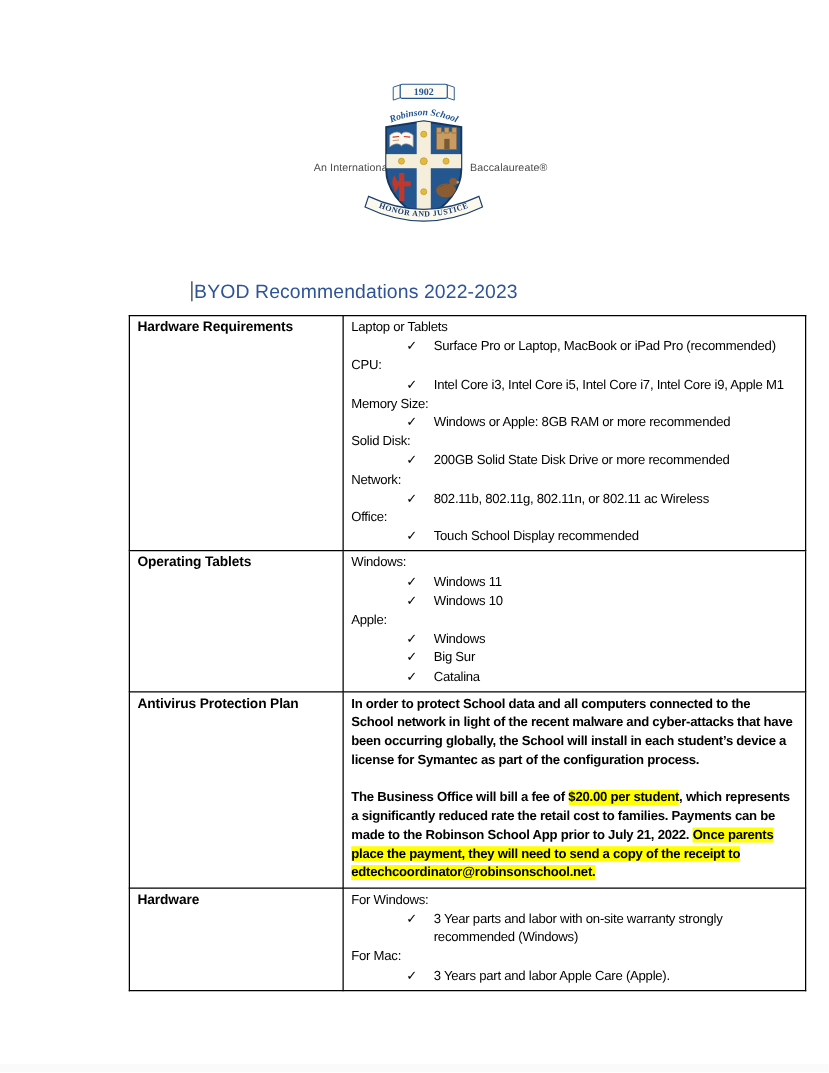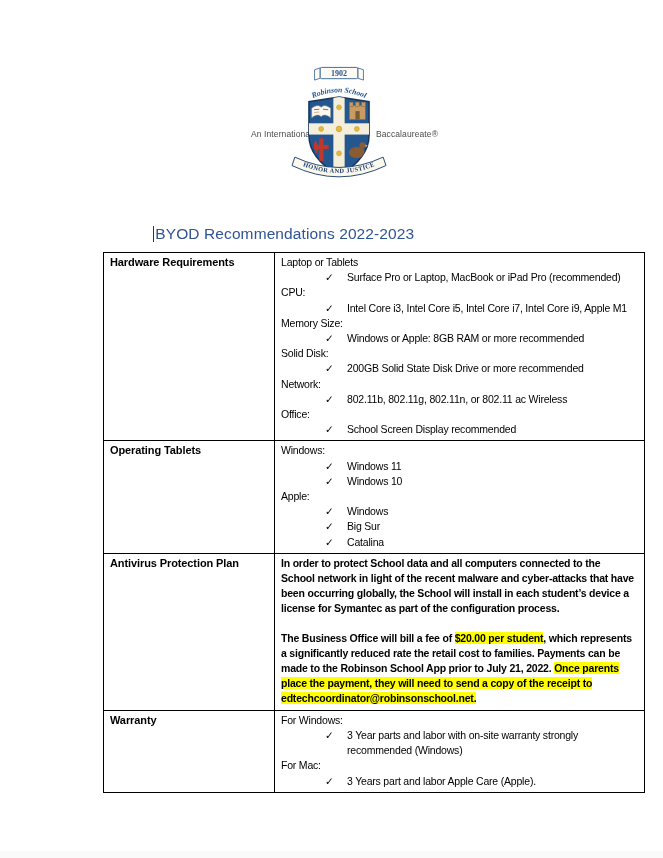--- a/index.html
+++ b/index.html
@@ -160,21 +160,21 @@
             <span class="check-text">200GB Solid State Disk Drive or more recommended</span>
           </div>
           <div class="content-heading">Network:</div>
           <div class="check-item">
             <span class="check-icon">✓</span>
             <span class="check-text">802.11b, 802.11g, 802.11n, or 802.11 ac Wireless</span>
           </div>
           <div class="content-heading">Office:</div>
           <div class="check-item">
             <span class="check-icon">✓</span>
-            <span class="check-text">School Screen Display recommended</span>
+            <span class="check-text">Touch School Display recommended</span>
           </div>
         </td>
       </tr>
       <tr>
         <td class="label-cell"><span>Operating Tablets</span></td>
         <td class="content-cell">
           <div class="content-heading">Windows:</div>
           <div class="check-item">
             <span class="check-icon">✓</span>
             <span class="check-text">Windows 11</span>
@@ -200,21 +200,21 @@
       </tr>
       <tr>
         <td class="label-cell"><span>Antivirus Protection Plan</span></td>
         <td class="content-cell">
           <div class="paragraph"><span>In order to protect School data and all computers connected to the School network in light of the recent malware and cyber-attacks that have been occurring globally, the School will install in each student’s device a license for Symantec as part of the configuration process.</span></div>
           <div class="paragraph-spacer"></div>
           <div class="paragraph"><span>The Business Office will bill a fee of </span><span class="hl">$20.00 per student</span><span>, which represents a significantly reduced rate the retail cost to families. Payments can be made to the Robinson School App prior to July 21, 2022. </span><span class="hl">Once parents place the payment, they will need to send a copy of the receipt to edtechcoordinator@robinsonschool.net.</span></div>
         </td>
       </tr>
       <tr>
-        <td class="label-cell"><span>Warranty</span></td>
+        <td class="label-cell"><span>Hardware</span></td>
         <td class="content-cell">
           <div class="content-heading">For Windows:</div>
           <div class="check-item">
             <span class="check-icon">✓</span>
             <span class="check-text">3 Year parts and labor with on-site warranty strongly recommended (Windows)</span>
           </div>
           <div class="content-heading">For Mac:</div>
           <div class="check-item">
             <span class="check-icon">✓</span>
             <span class="check-text">3 Years part and labor Apple Care (Apple).</span>

